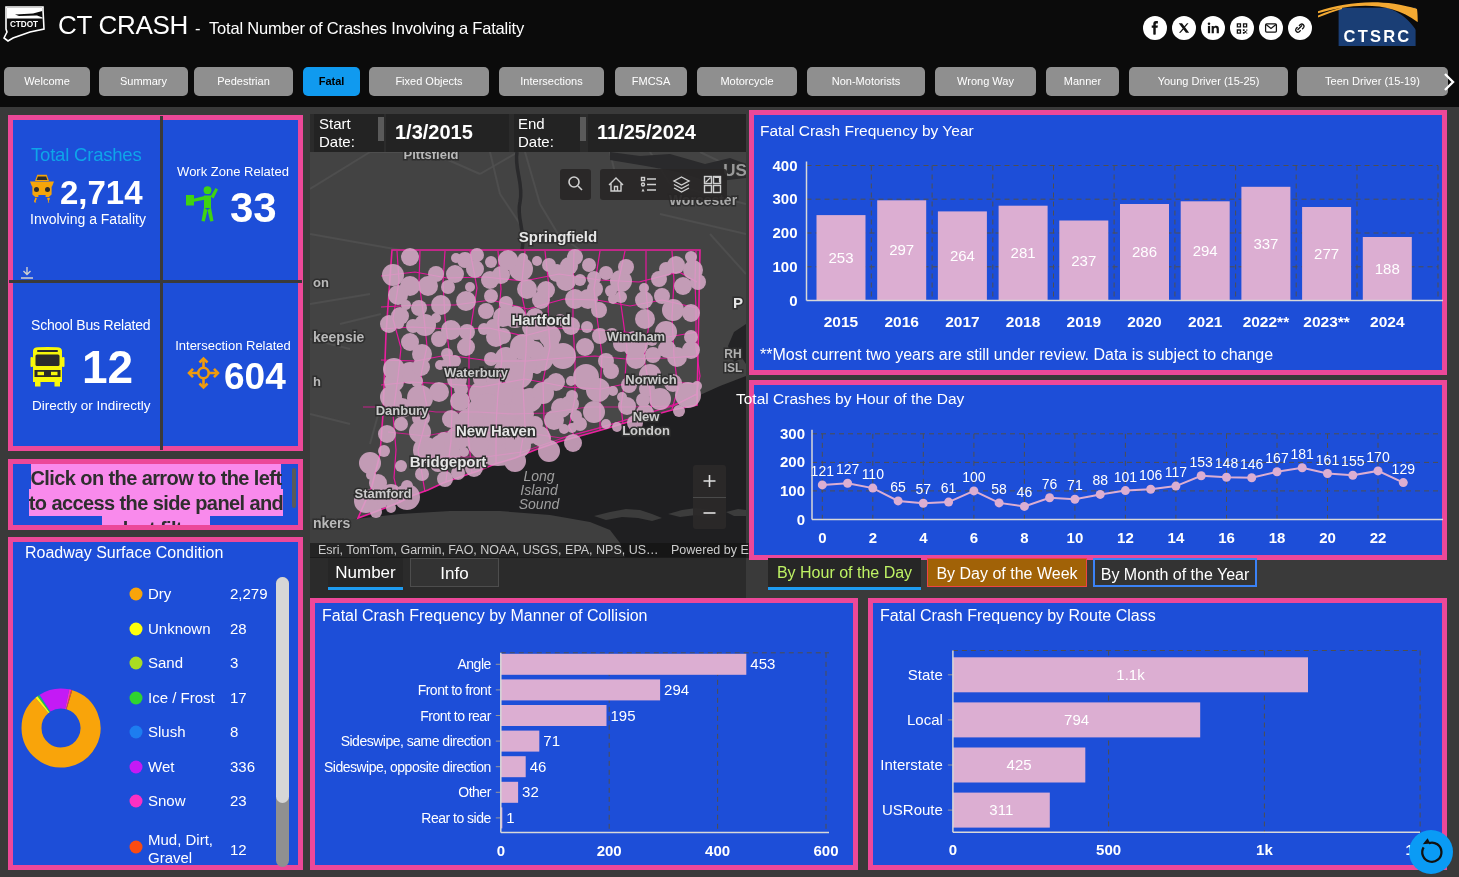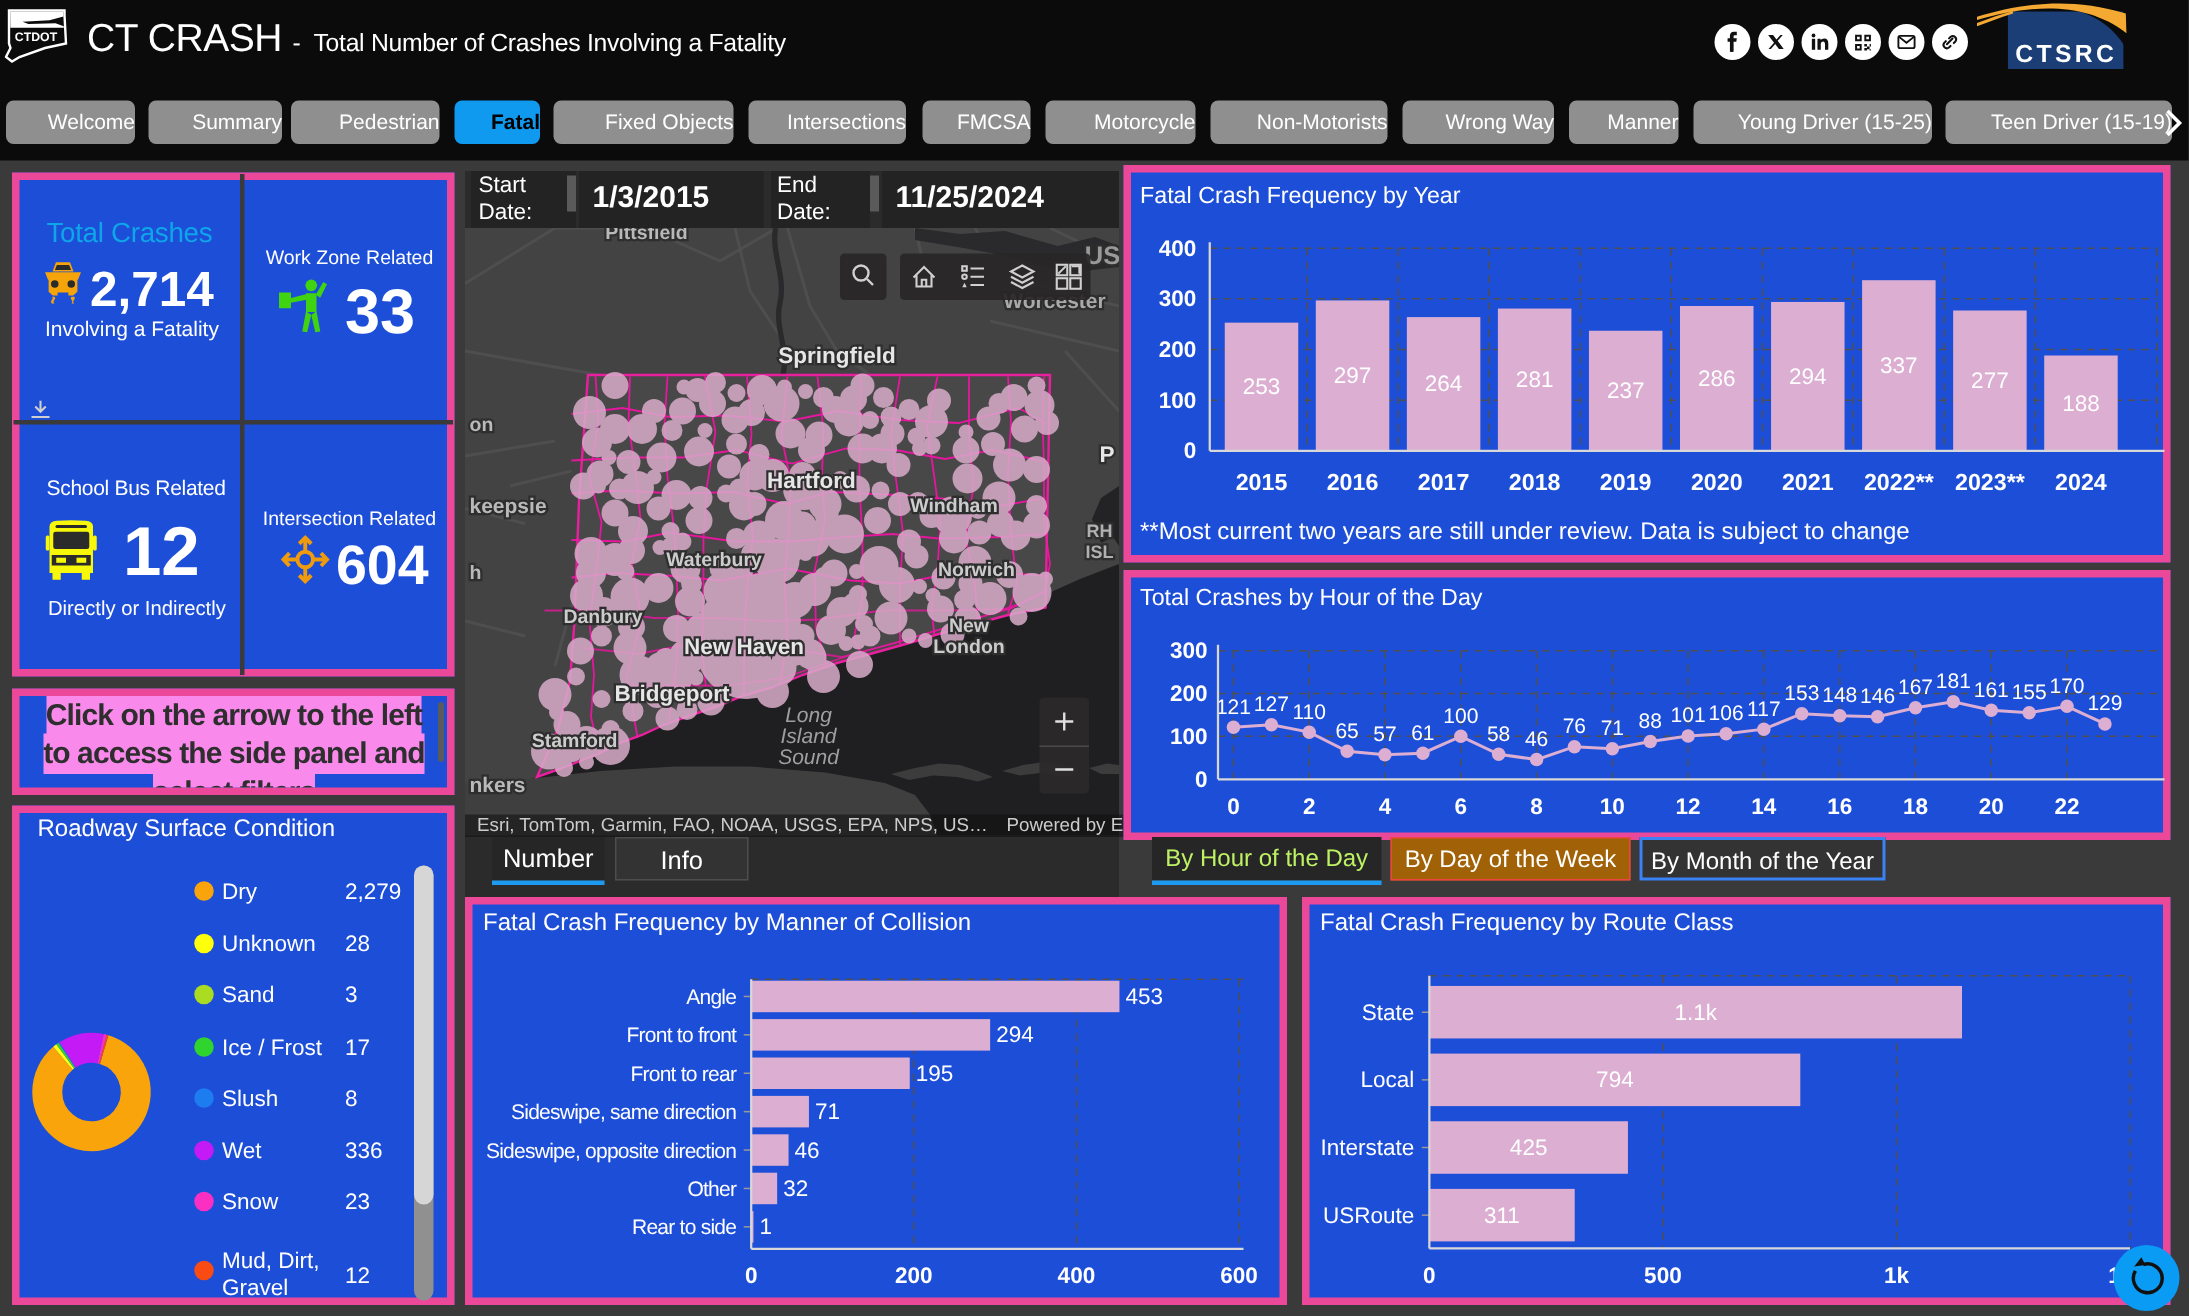--- a/index.html
+++ b/index.html
@@ -1,20 +1,20 @@
 <!DOCTYPE html>
 <html><head><meta charset="utf-8"><style>
 *{margin:0;padding:0;box-sizing:border-box}
 body{width:1459px;height:877px;background:#3a3a3a;font-family:"Liberation Sans",sans-serif;overflow:hidden;position:relative}
 .abs{position:absolute}
 .panel{position:absolute;background:#1d4ed8;border:5px solid #ec4899}
 .hdr{position:absolute;left:0;top:0;width:1459px;height:107px;background:#0b0b0b}
 .title1{position:absolute;left:58px;top:10px;color:#fff;font-size:26px;letter-spacing:-0.3px}
 .title2{color:#fff;font-size:16.5px;letter-spacing:-0.2px}
-.tab{position:absolute;top:67px;height:29px;background:#8f8f8f;border-radius:5px;color:#fff;font-size:14px;text-align:right;line-height:29px}
+.tab{position:absolute;top:67px;height:29px;background:#8f8f8f;border-radius:5px;color:#fff;font-size:11px;text-align:center;line-height:29px}
 .tab.act{background:#109aef;color:#000;font-weight:bold}
 .ptitle{position:absolute;color:#fff;font-size:16px}
 .sicon{position:absolute;top:16px;width:24px;height:24px;border-radius:50%;background:#fff}
 </style></head>
 <body>
 <div class="hdr"></div>
 
 <svg class="abs" style="left:3px;top:5px" width="44" height="37" viewBox="0 0 44 37">
  <path d="M 3 2 L 40 2 L 40 5 L 41 24 L 27 27 L 10 33 L 5 36 L 1 33 L 4 27 L 3 24 Z" fill="none" stroke="#fff" stroke-width="1.6"></path>
  <path d="M 3.8 2.8 L 39.2 2.8 L 39.3 6 L 30 8.5 L 12 9.5 L 16 11 L 34 10.5 L 39.5 12.5 L 39.6 13.5 L 3.9 13.5 Z" fill="#fff"></path>
@@ -699,21 +699,21 @@
       <circle cx="603.8" cy="95.2" r="4.5" fill="#dcaed2"></circle>
       <text x="603.8" y="86.2" fill="#fff" font-size="14" text-anchor="middle">155</text>
       <circle cx="629.0" cy="90.9" r="4.5" fill="#dcaed2"></circle>
       <text x="629.0" y="81.9" fill="#fff" font-size="14" text-anchor="middle">170</text>
       <circle cx="654.3" cy="102.6" r="4.5" fill="#dcaed2"></circle>
       <text x="654.3" y="93.6" fill="#fff" font-size="14" text-anchor="middle">129</text>
       <line x1="63" y1="49.8" x2="63" y2="139.5" stroke="#d8d8d8" stroke-width="1.5"></line>
       <line x1="63" y1="139.5" x2="694" y2="139.5" stroke="#d8d8d8" stroke-width="1.5"></line>
     </svg>
 </div>
-<div class="ptitle" style="left:760px;top:390px;font-size:15.5px">Total Crashes by Hour of the Day</div>
+<div class="ptitle" style="left:736px;top:390px;font-size:15.5px">Total Crashes by Hour of the Day</div>
 
 <div class="abs" style="left:768px;top:558px;width:153px;height:29px;background:#262626;color:#bef264;font-size:16px;text-align:center;line-height:29px">By Hour of the Day</div>
 <div class="abs" style="left:768px;top:587px;width:153px;height:3px;background:#1e9bf0"></div>
 <div class="abs" style="left:927px;top:558px;width:160px;height:29px;background:#a16207;border:1px solid #ef4444;color:#fff;font-size:16px;text-align:center;line-height:29px">By Day of the Week</div>
 <div class="abs" style="left:1093px;top:558px;width:164px;height:29px;background:#333;border:2px solid #3b82f6;color:#fff;font-size:16px;text-align:center;line-height:29px">By Month of the Year</div>
 
 <div class="panel" style="left:310px;top:598px;width:548px;height:272px"></div>
 <div class="abs" style="left:310px;top:598px;width:548px;height:272px">
 <svg width="548" height="272" style="position:absolute;left:0;top:0">
       <line x1="299.2" y1="54.799999999999955" x2="299.2" y2="234.5" stroke="#4f4f4f" stroke-width="1" stroke-dasharray="5,4"></line>

